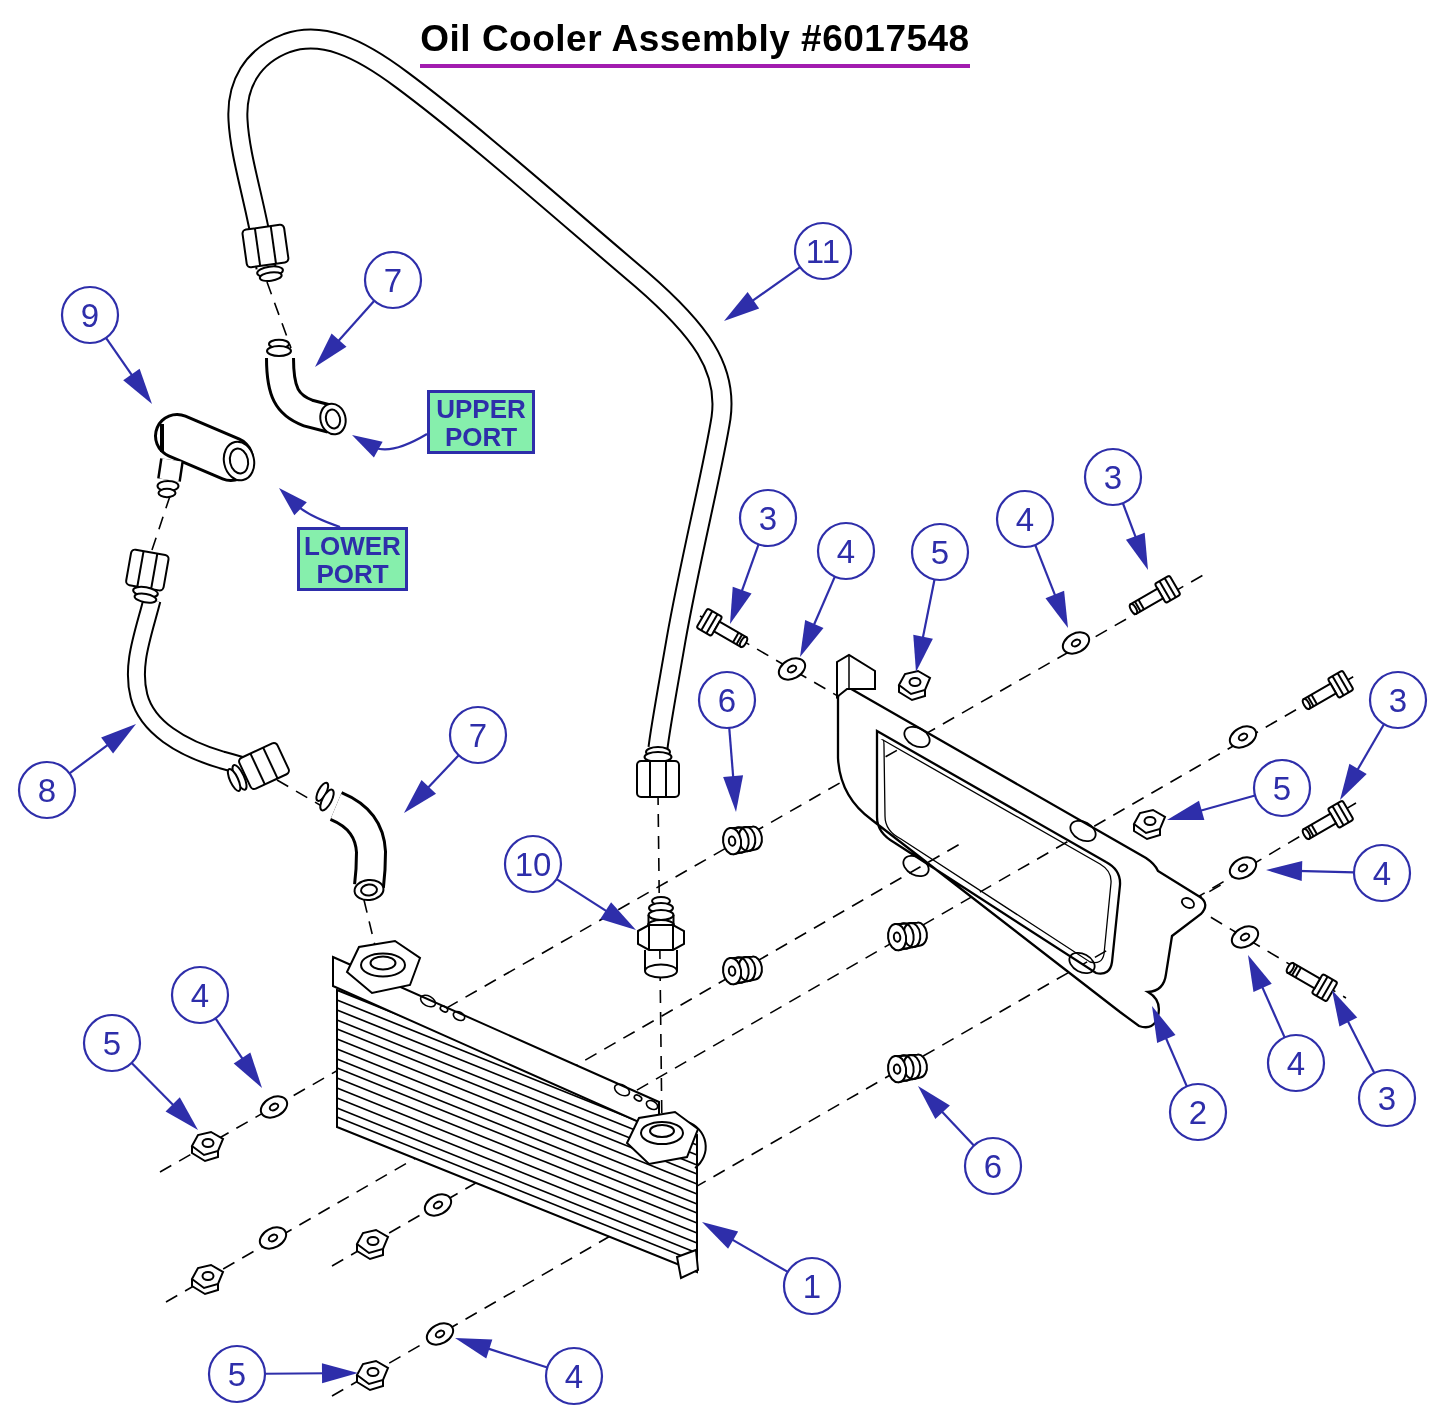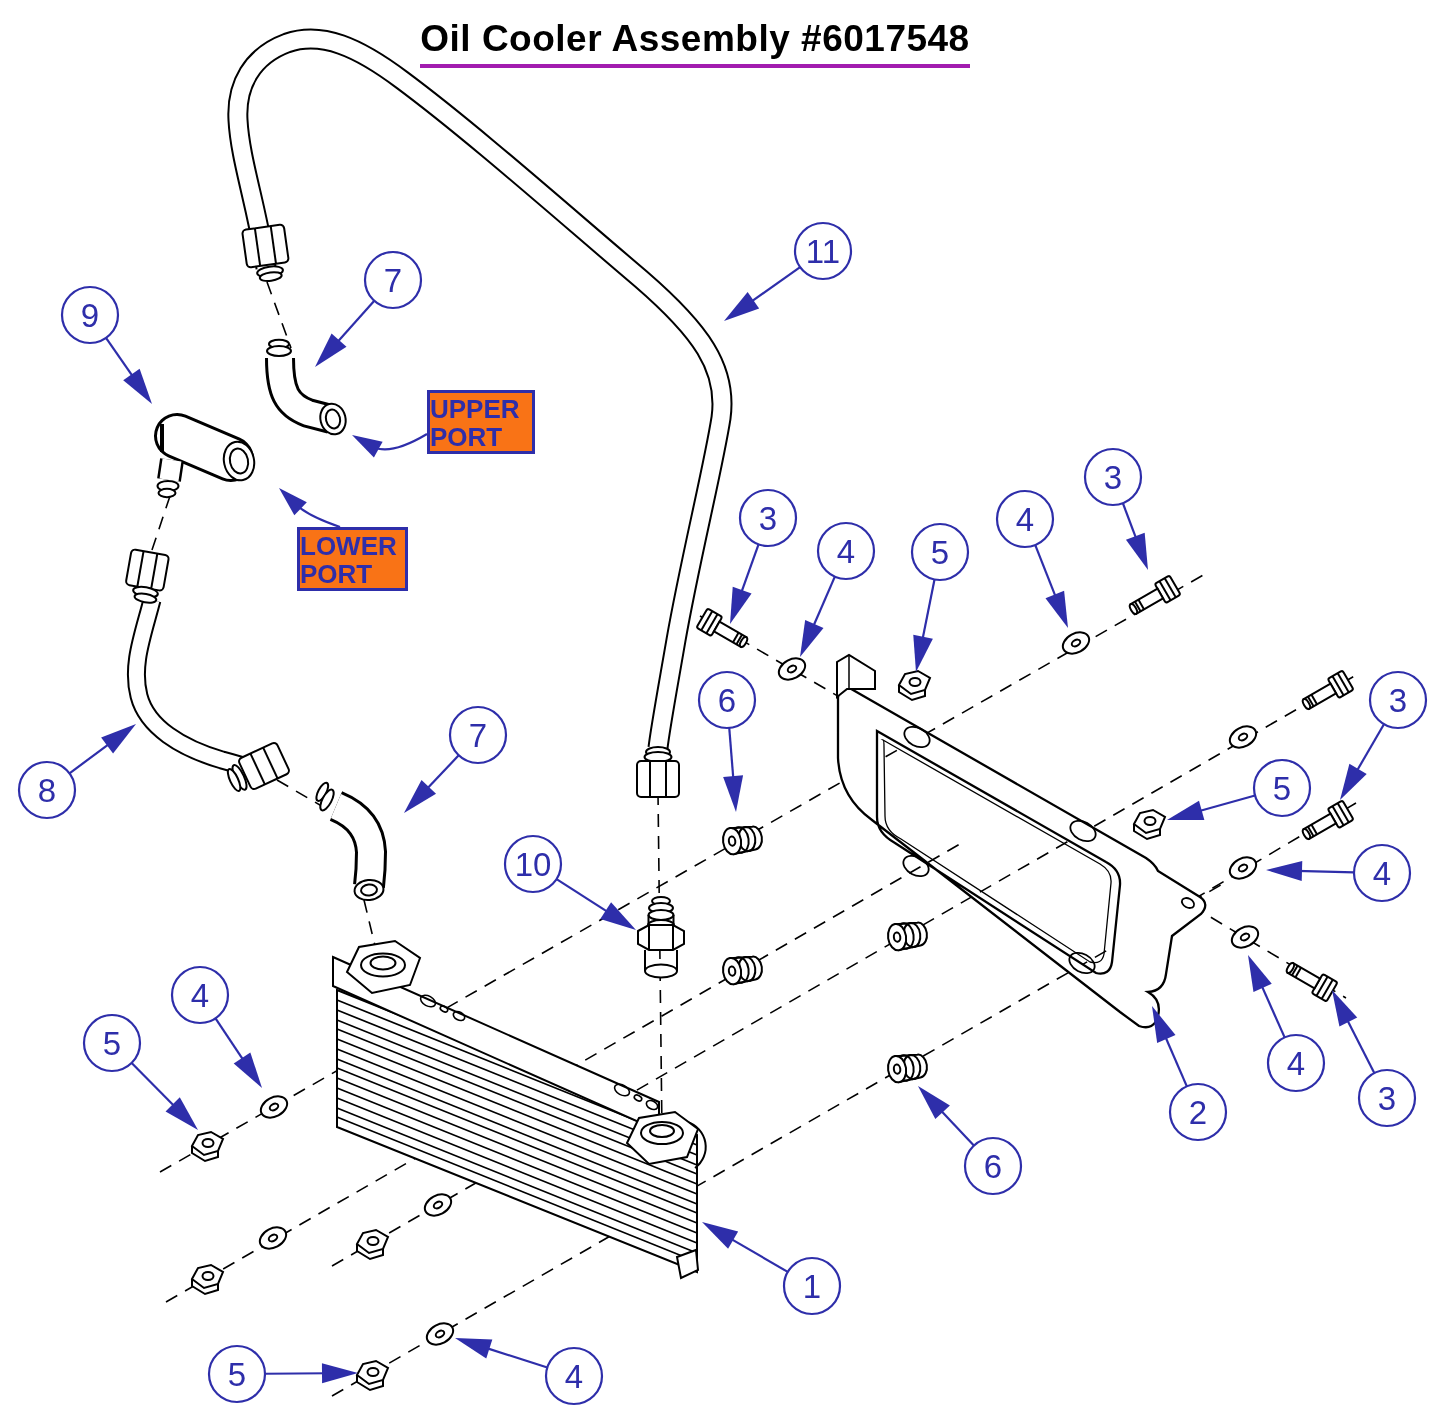--- a/index.html
+++ b/index.html
@@ -7,23 +7,23 @@
     position:relative; width:1445px; height:1413px; background:#ffffff;
     font-family:"Liberation Sans", sans-serif; overflow:hidden;
   }
   #art { position:absolute; left:0; top:0; }
   #title {
     position:absolute; left:420px; top:18px; width:550px;
     text-align:center; font-weight:bold; font-size:37px; color:#000;
     border-bottom:4px solid #a21caf; padding-bottom:4px; letter-spacing:0.5px;
   }
   .port-label {
-    position:absolute; box-sizing:border-box; background:#f97316;
+    position:absolute; box-sizing:border-box; background:#86efac;
     border:3px solid #2e2eaa; color:#2e2eaa; font-weight:bold;
-    font-size:26px; line-height:28px; padding-top:2px;
+    font-size:26px; line-height:28px; text-align:center; padding-top:2px;
   }
   .port-label span { display:block; }
   text.callout-num {
     font-family:"Liberation Sans", sans-serif; font-size:33px; fill:#2e2eaa;
   }
 </style>
 </head>
 <body>
 
 <div id="stage">

